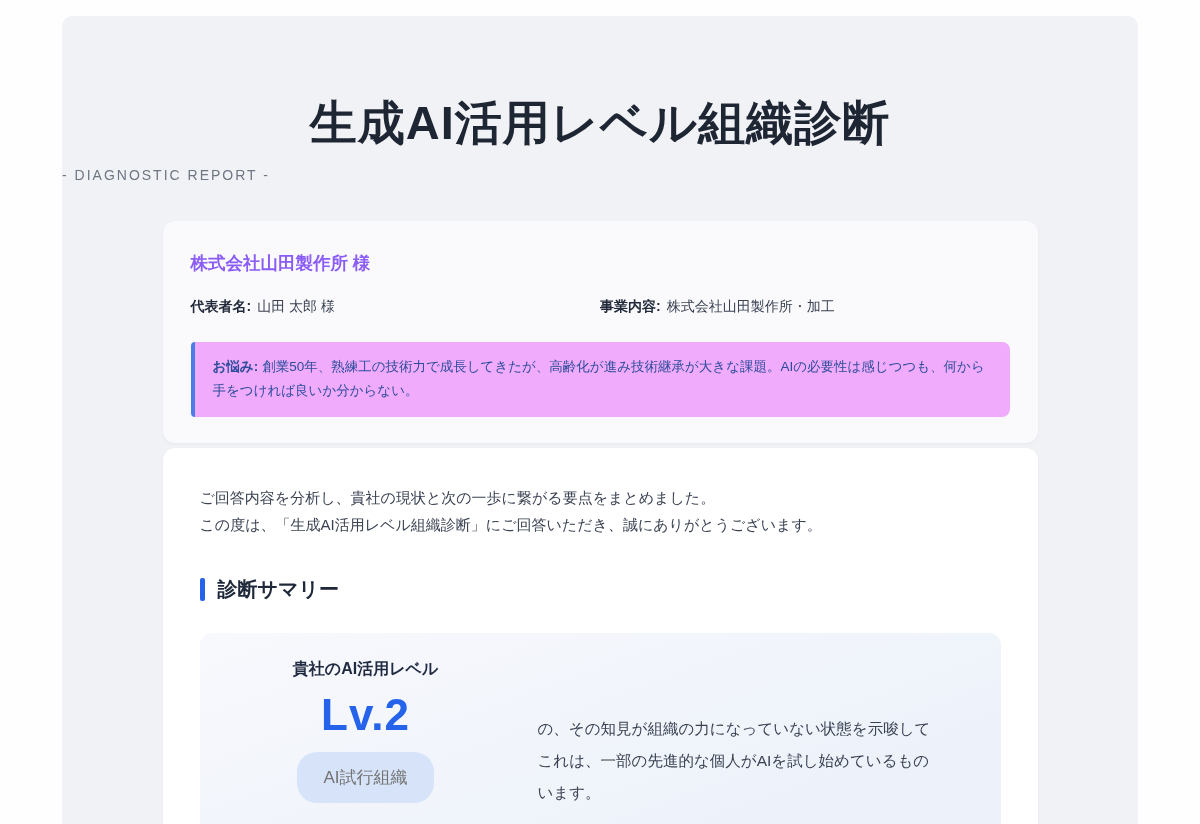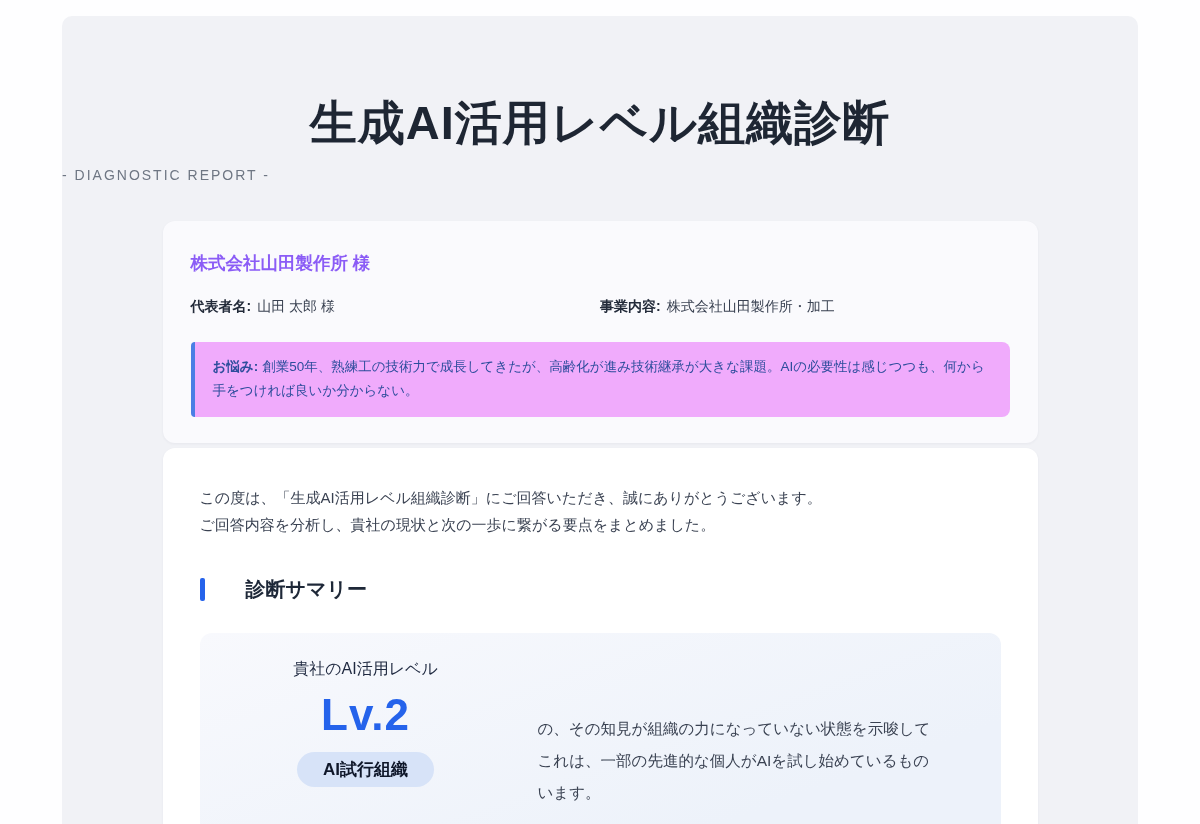--- a/index.html
+++ b/index.html
@@ -81,21 +81,20 @@
   }
   .intro-line {
     font-size: 15px;
     line-height: 1.85;
     color: #3a4252;
   }
   .section-heading {
     margin-top: 37px;
     display: flex;
     align-items: center;
-    gap: 28px;
   }
   .section-bar {
     width: 5px;
     height: 23px;
     background: #2563eb;
     border-radius: 2px;
     margin-right: 13px;
   }
   .section-title {
     font-size: 20px;
@@ -109,38 +108,38 @@
     padding: 26px 30px 40px;
     display: flex;
   }
   .summary-left {
     width: 272px;
     flex-shrink: 0;
     text-align: center;
   }
   .level-label {
     font-size: 16px;
-    font-weight: 400;
+    font-weight: 700;
     color: #1f2940;
   }
   .level-value {
     margin-top: 10px;
     font-size: 44px;
     font-weight: 700;
     color: #2563eb;
     letter-spacing: 1px;
   }
   .level-badge {
     display: inline-block;
     margin-top: 12px;
     background: #d7e3f8;
-    color: #0f172a;
+    color: #737373;
     font-size: 17px;
-    font-weight: 700;
-    padding: 6px 26px;
+    font-weight: 400;
+    padding: 14px 26px;
     border-radius: 20px;
   }
   .summary-right {
     flex: 1;
     margin-left: 36px;
     margin-top: 54px;
     font-size: 15.5px;
     line-height: 2.07;
     color: #3a4252;
   }
@@ -164,22 +163,22 @@
         <span class="field-label">事業内容:</span><span>株式会社山田製作所・加工</span>
       </div>
     </div>
 
     <div class="concern-box">
       <span class="concern-label">お悩み:</span><span>創業50年、熟練工の技術力で成長してきたが、高齢化が進み技術継承が大きな課題。AIの必要性は感じつつも、何から手をつければ良いか分からない。</span>
     </div>
   </div>
 
   <div class="card content-card">
+    <div class="intro-line">ご回答内容を分析し、貴社の現状と次の一歩に繋がる要点をまとめました。</div>
     <div class="intro-line">この度は、「生成AI活用レベル組織診断」にご回答いただき、誠にありがとうございます。</div>
-    <div class="intro-line">ご回答内容を分析し、貴社の現状と次の一歩に繋がる要点をまとめました。</div>
 
     <div class="section-heading">
       <span class="section-bar"></span>
       <span class="section-title">診断サマリー</span>
     </div>
 
     <div class="summary-box">
       <div class="summary-left">
         <div class="level-label">貴社のAI活用レベル</div>
         <div class="level-value">Lv.2</div>

